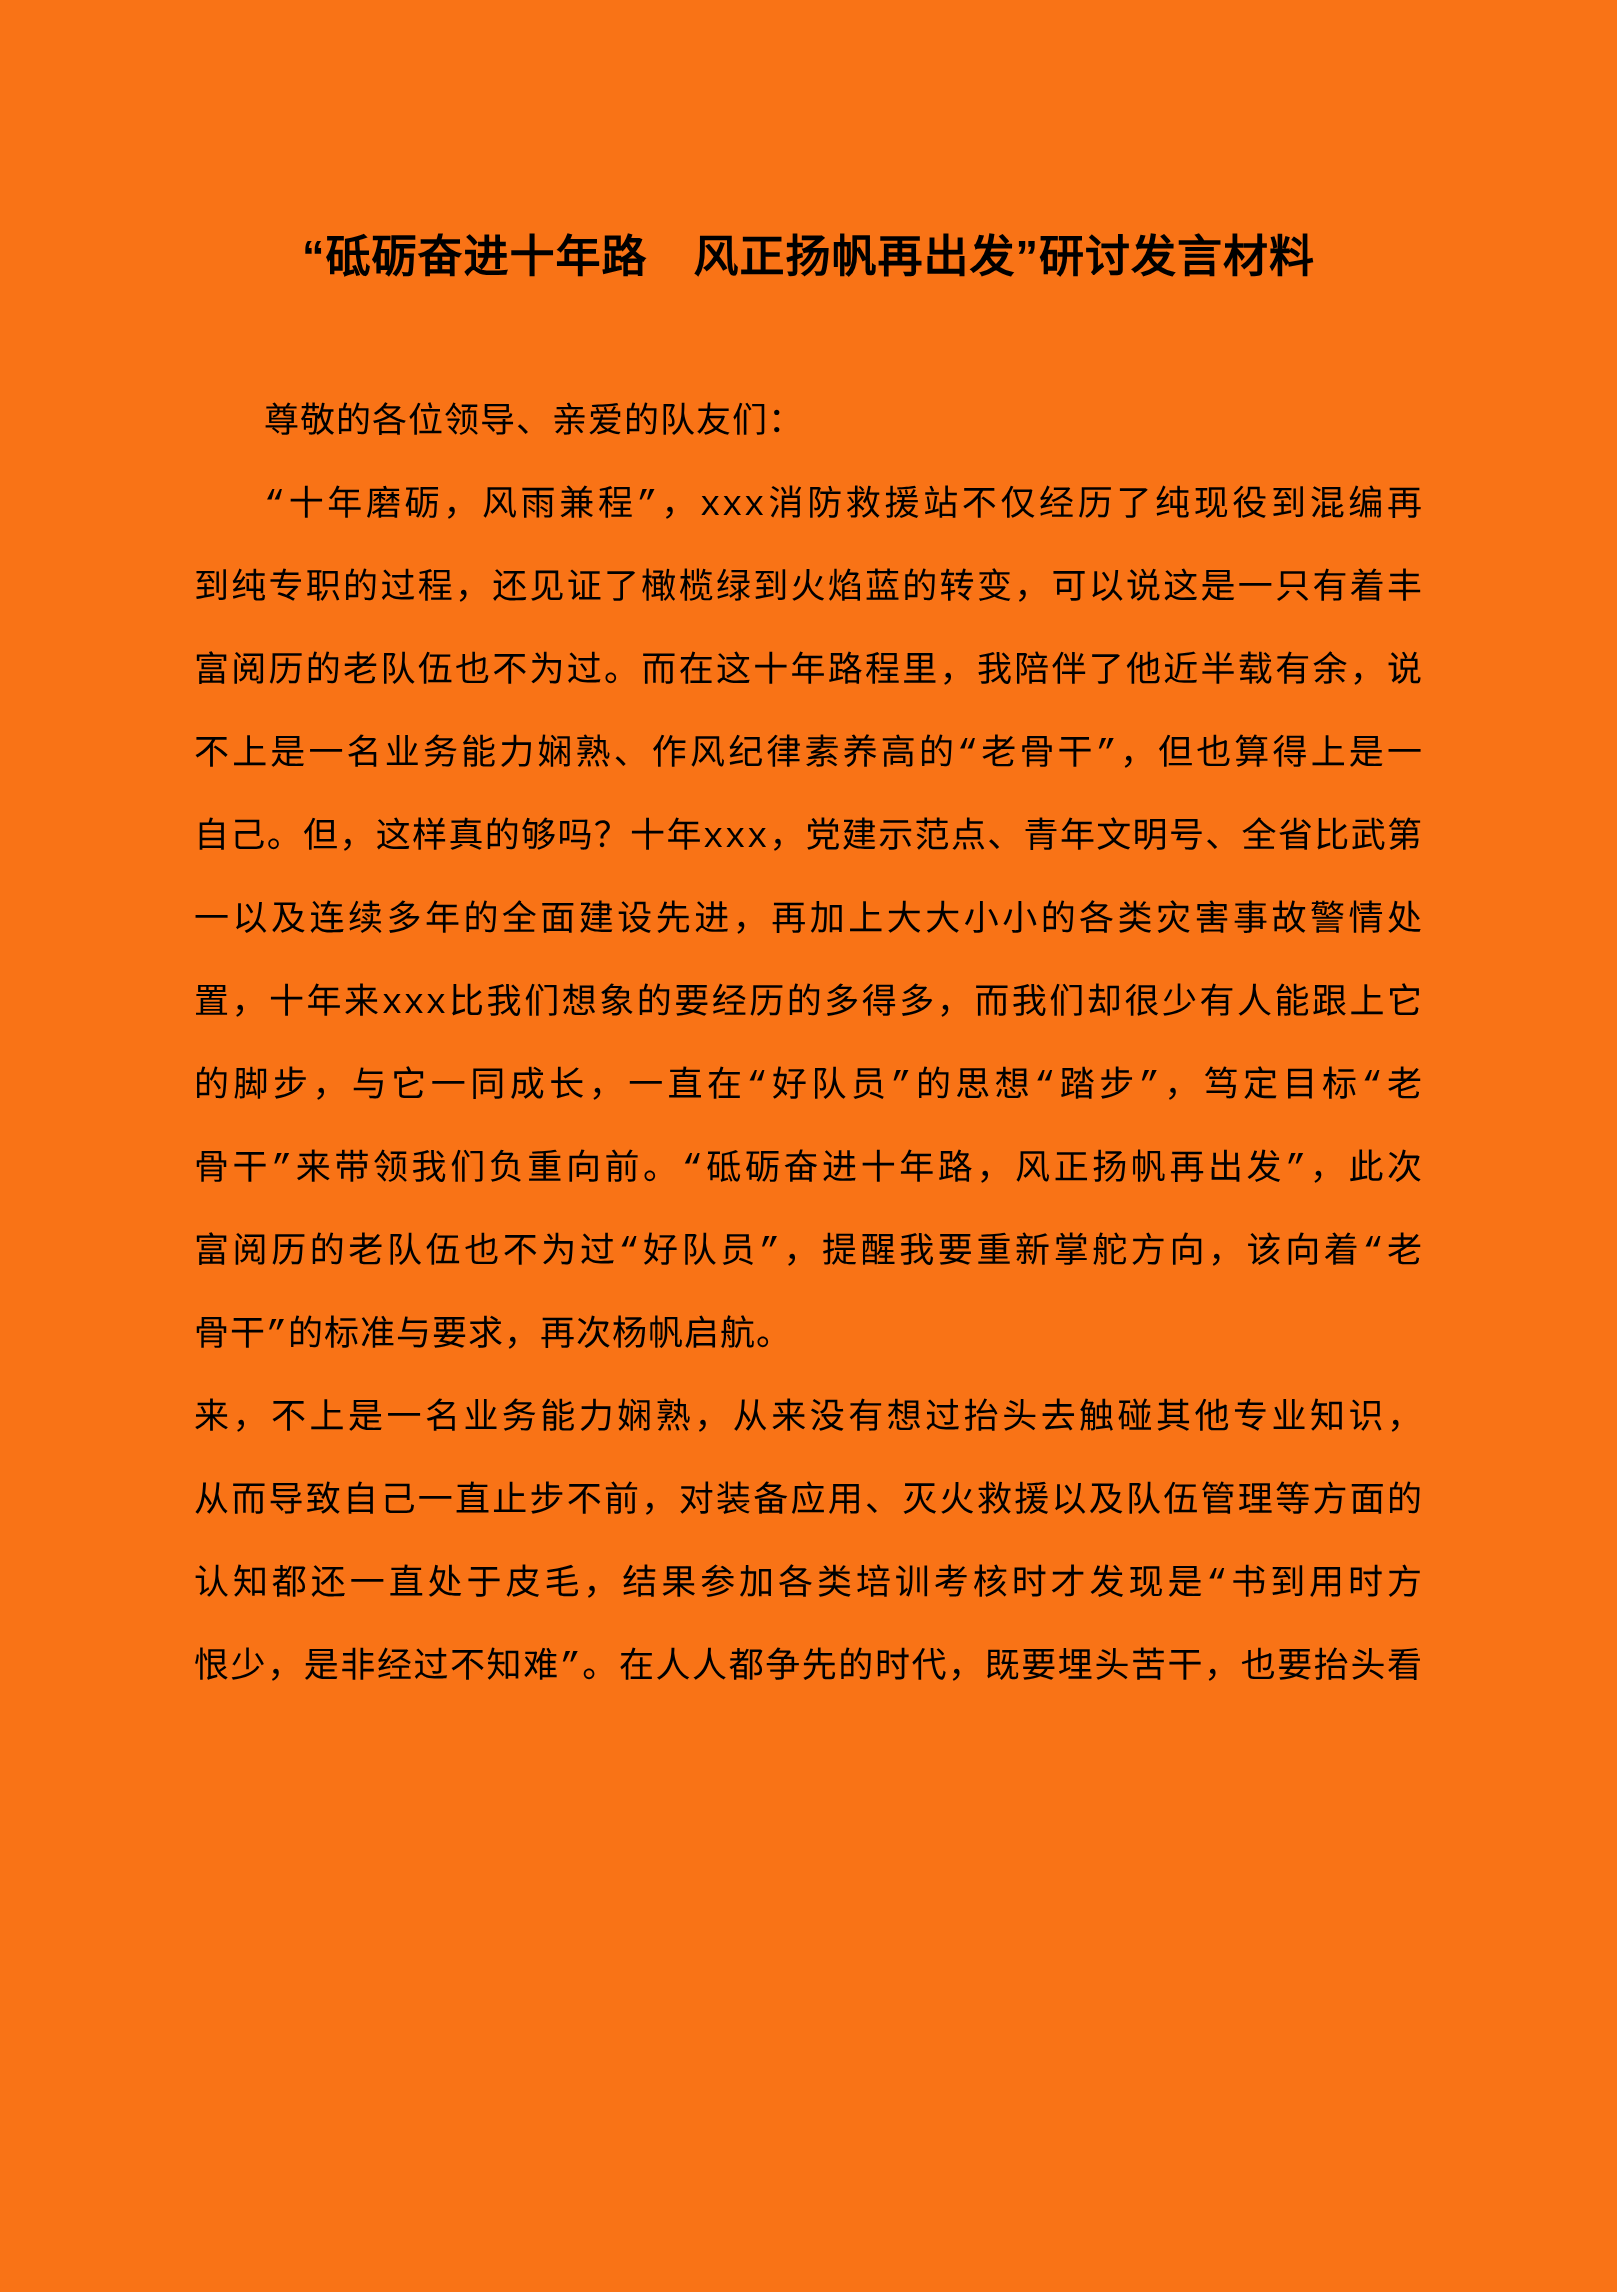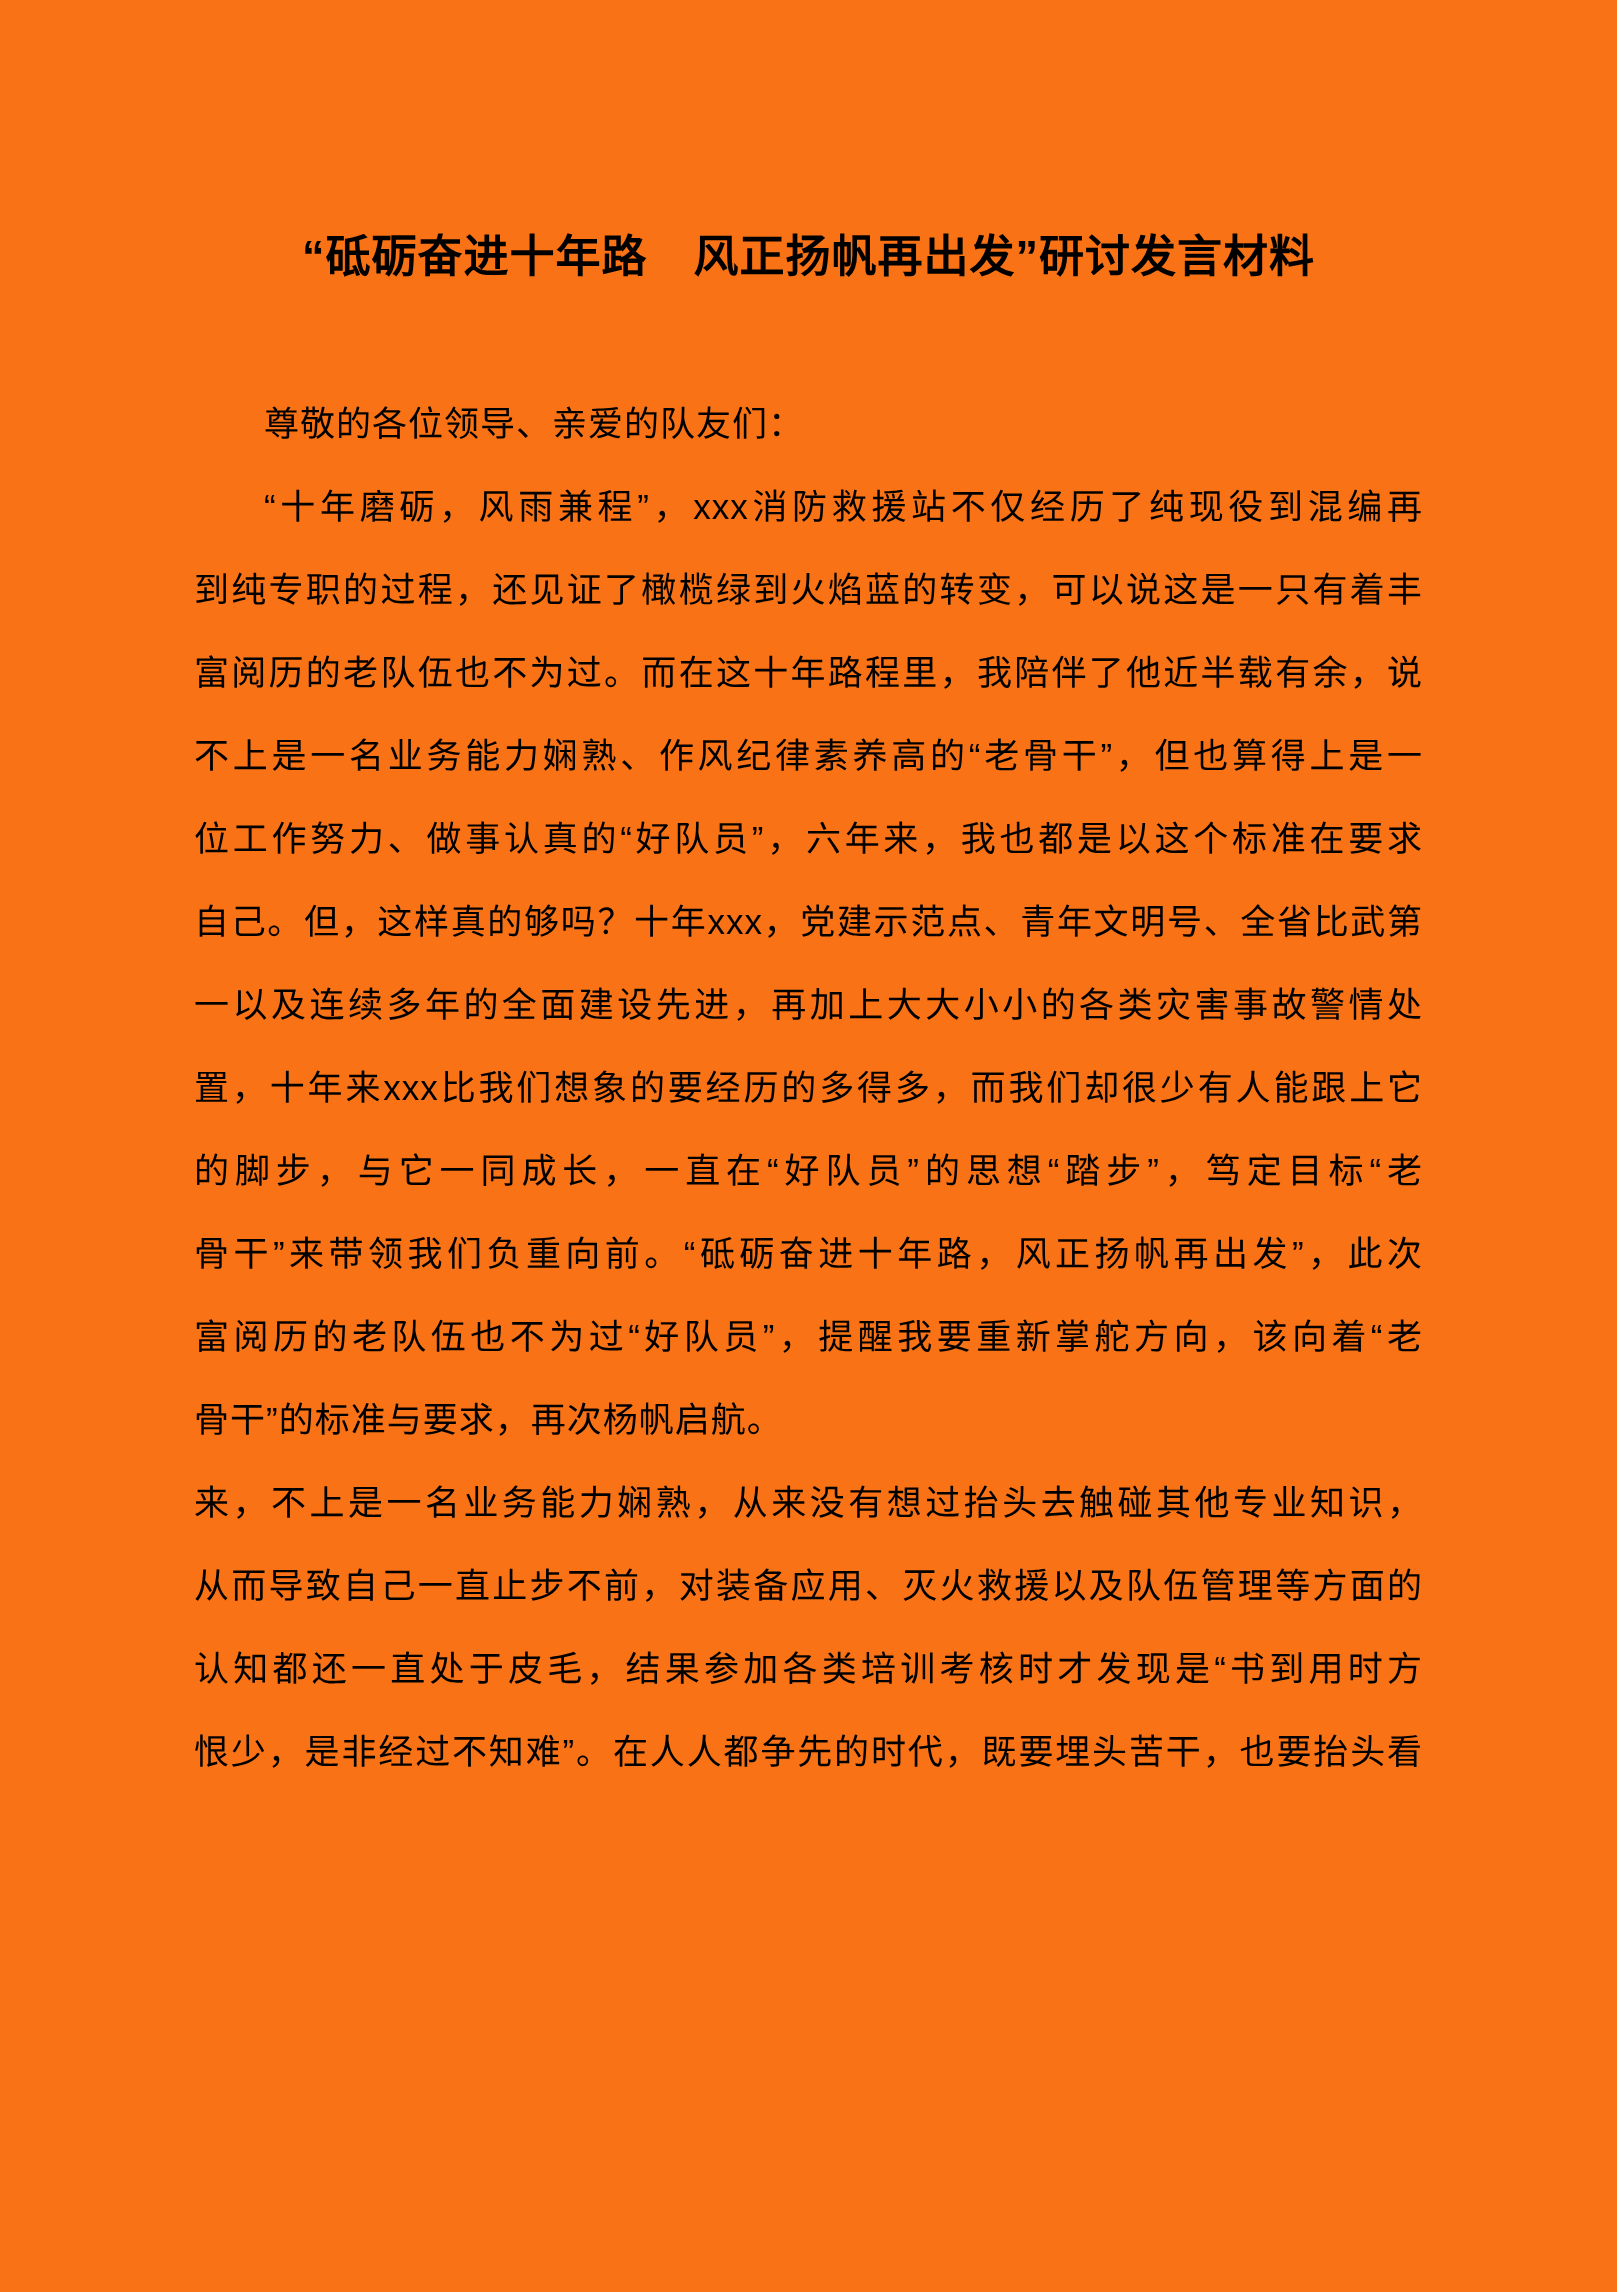--- a/index.html
+++ b/index.html
@@ -27,40 +27,40 @@
     margin: 0 0 90px 0;
   }
   .doc-body {
     font-size: 35px;
     line-height: 83px;
   }
   .line {
     text-align: justify;
     text-align-last: justify;
     letter-spacing: 1px;
+    font-family: Liberation Mono, monospace;
   }
   .line.first {
     text-indent: 2em;
   }
   .line.last {
     text-align-last: left;
   }
 </style>
 </head>
 <body>
 
 <div class="page">
   <h1 class="doc-title">“砥砺奋进十年路　风正扬帆再出发”研讨发言材料</h1>
   <div class="doc-body">
       <div class="line first last">尊敬的各位领导、亲爱的队友们：</div>
       <div class="line first">“十年磨砺，风雨兼程”，xxx消防救援站不仅经历了纯现役到混编再</div>
       <div class="line">到纯专职的过程，还见证了橄榄绿到火焰蓝的转变，可以说这是一只有着丰</div>
       <div class="line">富阅历的老队伍也不为过。而在这十年路程里，我陪伴了他近半载有余，说</div>
       <div class="line">不上是一名业务能力娴熟、作风纪律素养高的“老骨干”，但也算得上是一</div>
-      <div class="line">位工作努力、做事认真的“好队员”，六年来，我也都是以这个标准在要求</div>
       <div class="line">自己。但，这样真的够吗？十年xxx，党建示范点、青年文明号、全省比武第</div>
       <div class="line">一以及连续多年的全面建设先进，再加上大大小小的各类灾害事故警情处</div>
       <div class="line">置，十年来xxx比我们想象的要经历的多得多，而我们却很少有人能跟上它</div>
       <div class="line">的脚步，与它一同成长，一直在“好队员”的思想“踏步”，笃定目标“老</div>
       <div class="line">骨干”来带领我们负重向前。“砥砺奋进十年路，风正扬帆再出发”，此次</div>
       <div class="line">富阅历的老队伍也不为过“好队员”，提醒我要重新掌舵方向，该向着“老</div>
       <div class="line last">骨干”的标准与要求，再次杨帆启航。</div>
       <div class="line">来，不上是一名业务能力娴熟，从来没有想过抬头去触碰其他专业知识，</div>
       <div class="line">从而导致自己一直止步不前，对装备应用、灭火救援以及队伍管理等方面的</div>
       <div class="line">认知都还一直处于皮毛，结果参加各类培训考核时才发现是“书到用时方</div>

